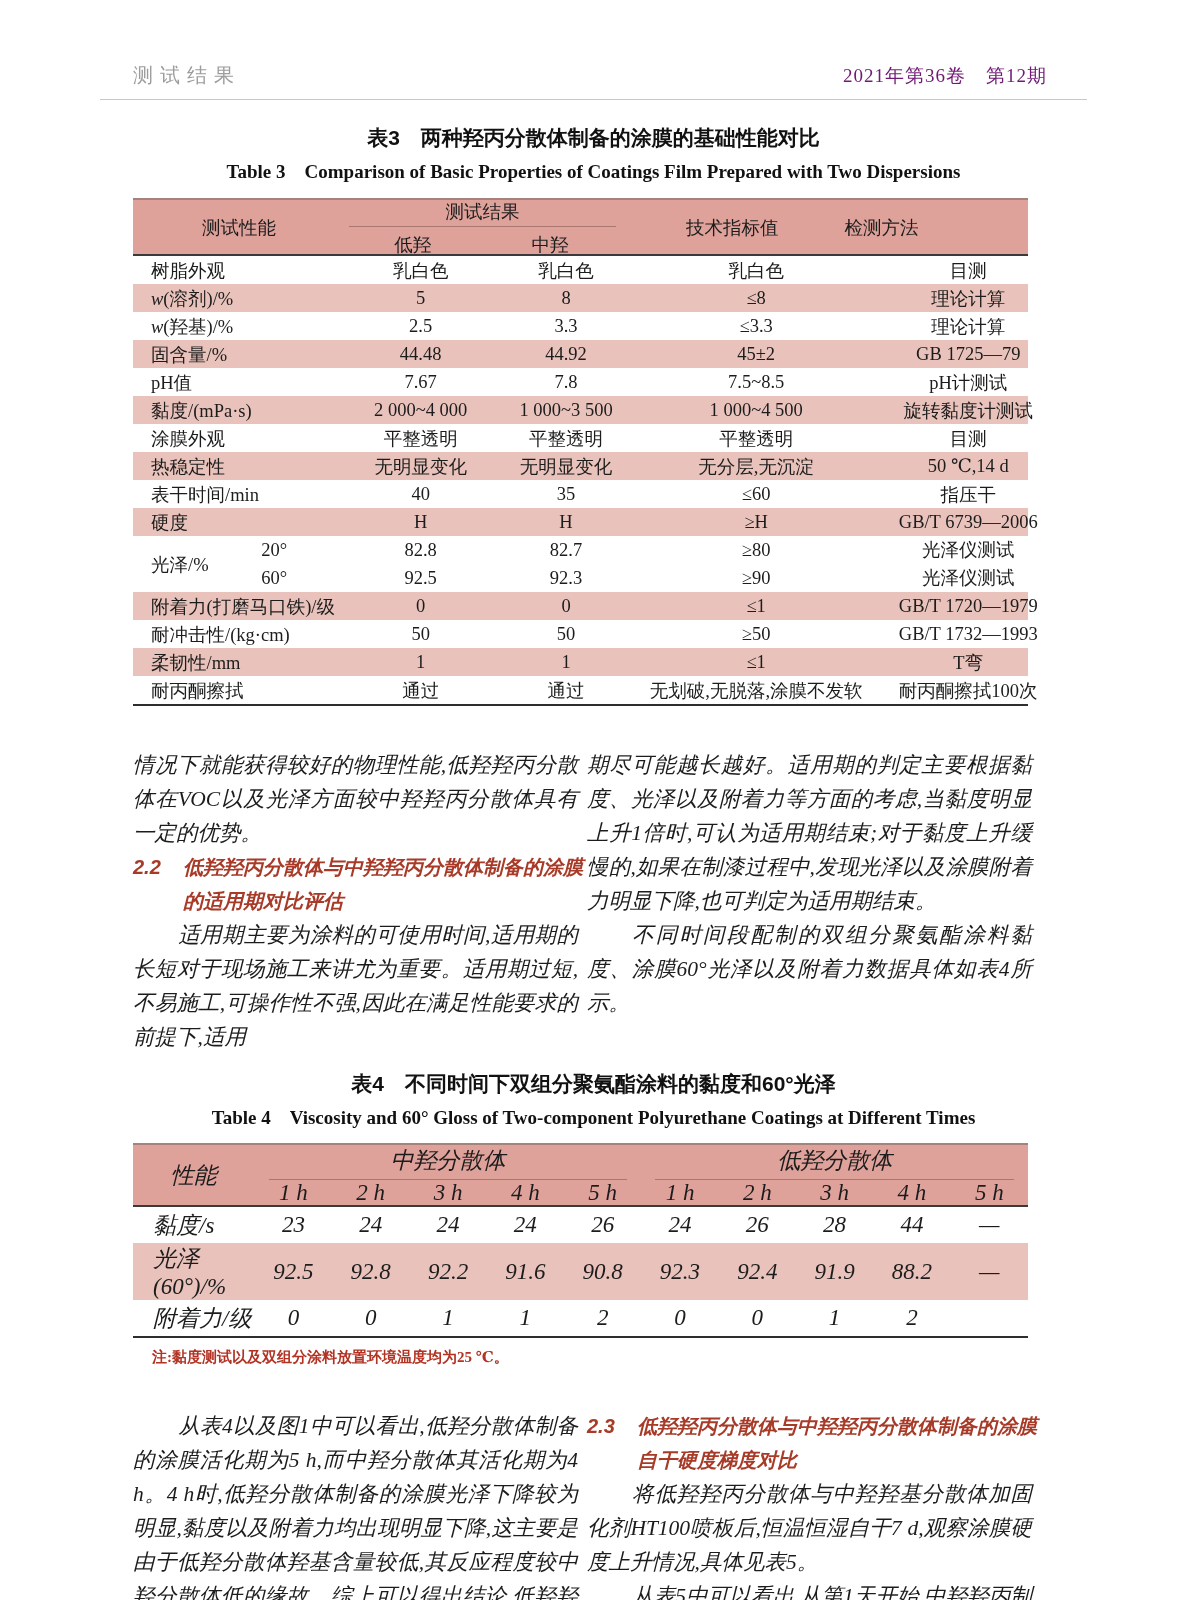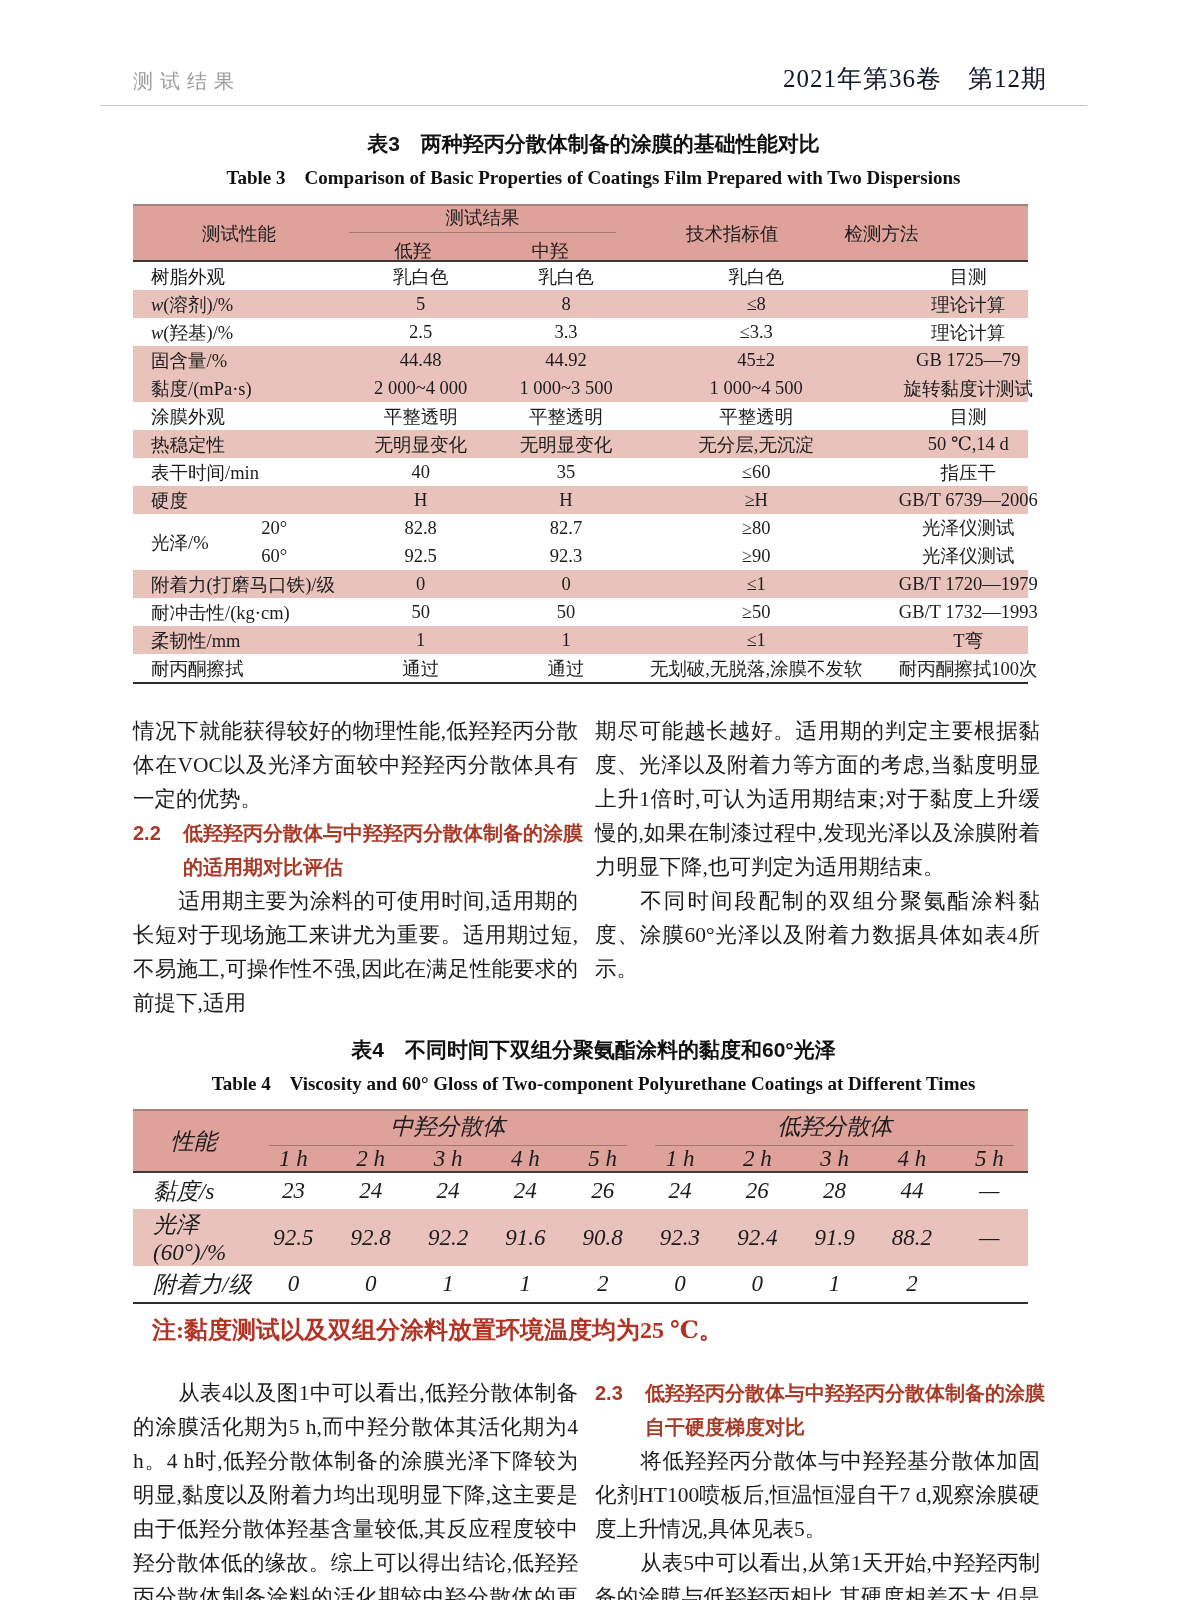--- a/index.html
+++ b/index.html
@@ -16,21 +16,21 @@
     width:1187px;height:1600px;background:#ffffff;position:relative;overflow:hidden;
     font-family:"Liberation Serif","DejaVu Serif",serif;color:#1c1c1c;
   }
   
   .page-head{
     display:flex;justify-content:space-between;align-items:flex-end;
     margin:0 100px;padding:62px 40px 10px 33px;
     border-bottom:1px solid #c8c8c8;
   }
   .journal{font-size:20px;color:#9c9c9c;letter-spacing:7px;}
-  .issue{font-size:25px;color:#0f172a;letter-spacing:1px;}
+  .issue{font-size:19px;color:#701a75;letter-spacing:1px;}
   
   .caption-block{text-align:center;margin-top:24px;}
   .cap-zh{font-family:"Liberation Sans","DejaVu Sans",sans-serif;font-weight:bold;font-size:21px;color:#111;}
   .cap-en{font-weight:bold;font-size:19px;margin-top:7px;color:#111;}
   
   .table3{width:895px;margin:13px 0 0 133px;font-size:18.5px;border-bottom:2px solid var(--line-dark);}
   .t3-head{
     display:grid;grid-template-columns:23.7% 15.1% 15.6% 25.1% 20.5%;
     grid-template-rows:27px 27px;align-items:center;
     background:var(--pink-head);
@@ -48,22 +48,22 @@
     min-height:28px;align-items:center;gap:8px;
   }
   .t3-row .c{text-align:center;}
   .t3-row .label{text-align:left;padding-left:18px;}
   .shade{background:var(--pink-stripe);}
   .t3-row.gloss{min-height:56px;}
   .gloss-label{display:flex;justify-content:space-between;align-items:center;padding-right:58px;}
   .subs,.stack{display:flex;flex-direction:column;}
   .subs span,.stack span{line-height:28px;}
   
-  .two-col{display:flex;gap:17px;margin:30px 0 0 133px;width:909px;
-    font-size:21.5px;line-height:34px;text-align:justify;}
+  .two-col{display:flex;gap:9px;margin:42px 0 0 133px;width:909px;
+    font-size:21.5px;line-height:34px;text-align:justify;font-style:italic;}
   .col{width:445px;}
   .para{margin:0;}
   .indent{text-indent:2.1em;}
   .sec-heading{display:flex;color:var(--red-heading);font-weight:bold;
     font-family:"Liberation Sans","DejaVu Sans",sans-serif;font-size:20px;line-height:34px;}
   .sec-num{width:50px;flex:none;}
   .sec-text div{white-space:nowrap;}
   
   .table4{width:895px;margin:12px 0 0 133px;font-size:23px;border-bottom:2px solid var(--line-dark);font-style:italic;}
   .t4-head{
@@ -72,21 +72,21 @@
     border-top:2px solid #a5827c;border-bottom:2px solid #3a3a3a;
   }
   .t4h-prop{grid-row:1/3;display:flex;align-items:center;justify-content:center;}
   .t4h-groups{display:grid;grid-template-columns:1fr 1fr;align-items:end;}
   .t4h-group{text-align:center;border-bottom:1px solid var(--line-pinkdark);margin:0 14px;padding-bottom:3px;}
   .t4h-hours{display:grid;grid-template-columns:repeat(10,1fr);align-items:center;}
   .t4h-hour{text-align:center;}
   .t4-row{display:grid;grid-template-columns:13.6% repeat(10,8.64%);min-height:36px;align-items:center;}
   .t4-row .c{text-align:center;}
   .t4-row .label{text-align:left;padding-left:20px;}
-  .note{margin:10px 0 0 152px;color:var(--red-note);font-size:24px;font-weight:bold;}
+  .note{margin:10px 0 0 152px;color:var(--red-note);font-size:15px;font-weight:bold;}
 </style>
 </head>
 <body>
 
 <div class="page">
 
   <div class="page-head">
     <span class="journal">测试结果</span>
     <span class="issue">2021年第36卷　第12期</span>
   </div>
@@ -126,20 +126,27 @@
           <div class="c">3.3</div>
           <div class="c">≤3.3</div>
           <div class="c">理论计算</div>
         </div>
         <div class="t3-row shade">
           <div class="c label">固含量/%</div>
           <div class="c">44.48</div>
           <div class="c">44.92</div>
           <div class="c">45±2</div>
           <div class="c">GB 1725—79</div>
+        </div>
+        <div class="t3-row">
+          <div class="c label">pH值</div>
+          <div class="c">7.67</div>
+          <div class="c">7.8</div>
+          <div class="c">7.5~8.5</div>
+          <div class="c">pH计测试</div>
         </div>
         <div class="t3-row shade">
           <div class="c label">黏度/(mPa·s)</div>
           <div class="c">2 000~4 000</div>
           <div class="c">1 000~3 500</div>
           <div class="c">1 000~4 500</div>
           <div class="c">旋转黏度计测试</div>
         </div>
         <div class="t3-row">
           <div class="c label">涂膜外观</div>

